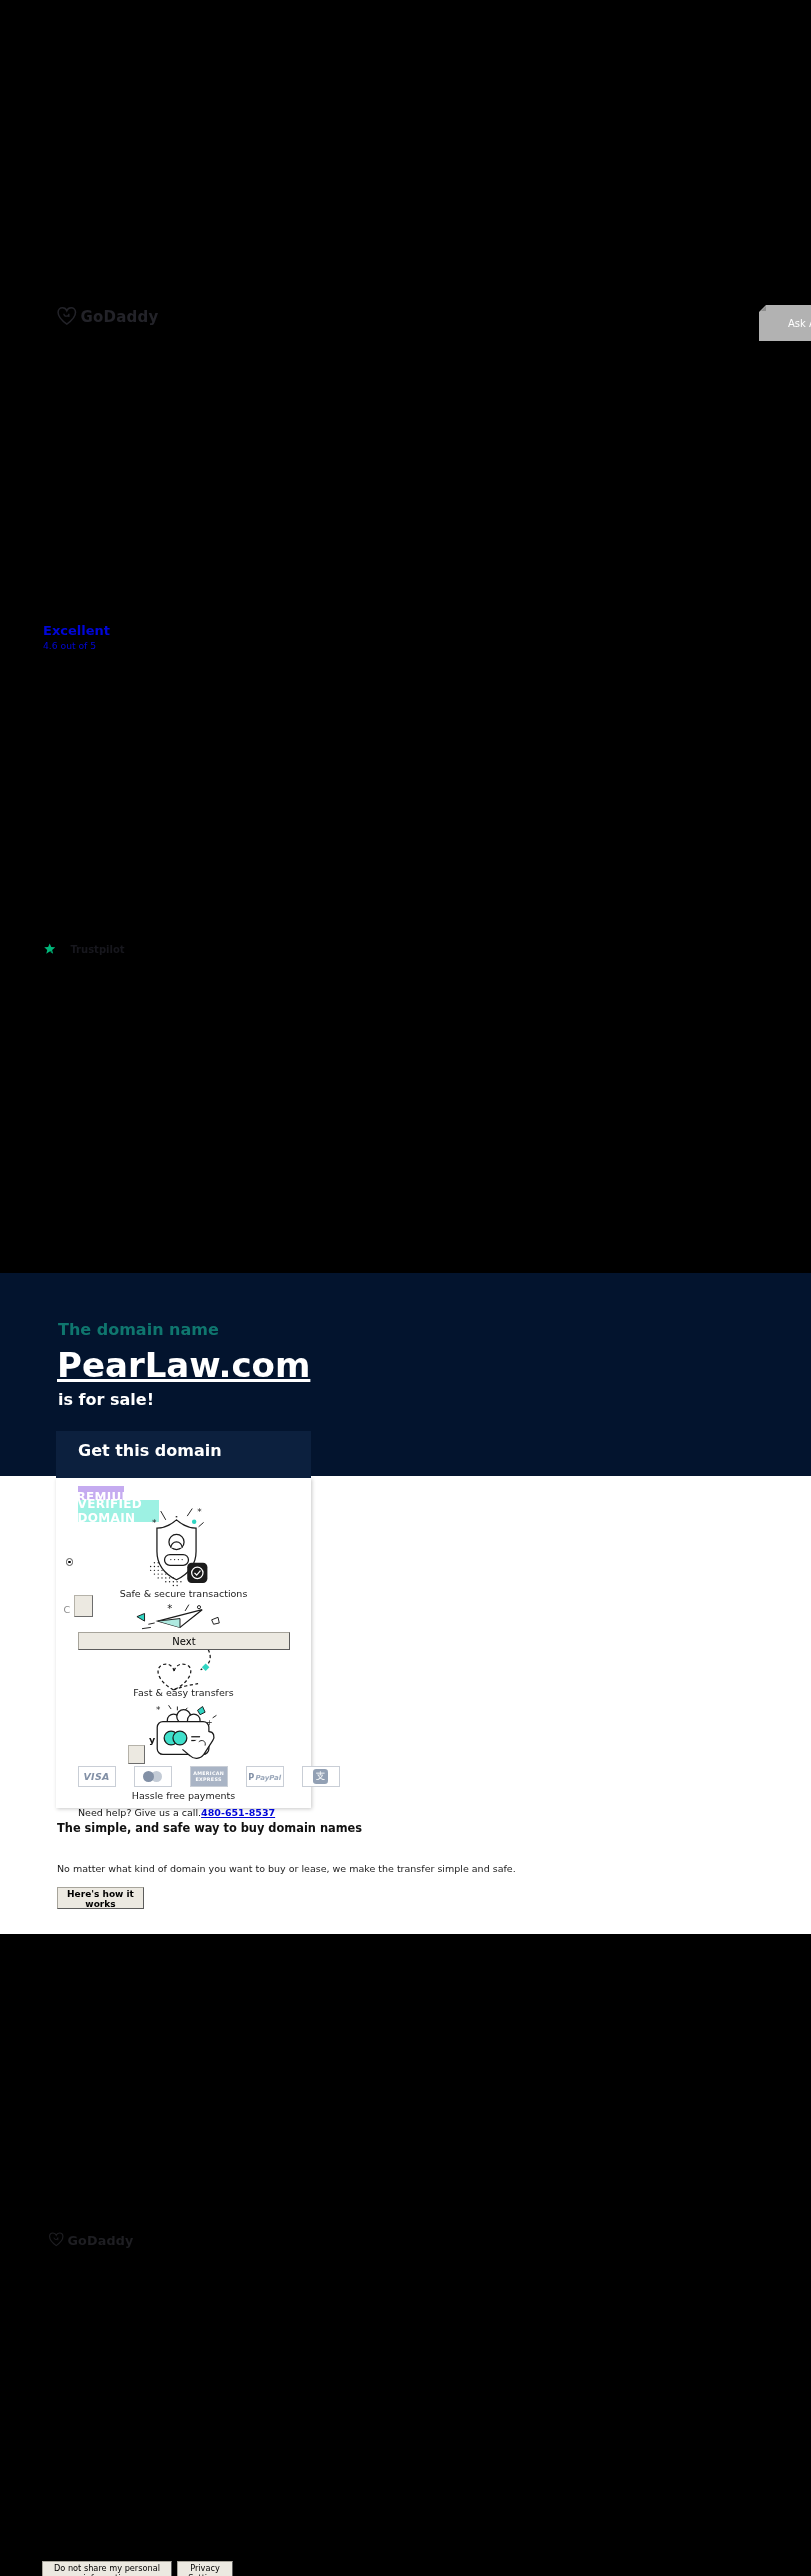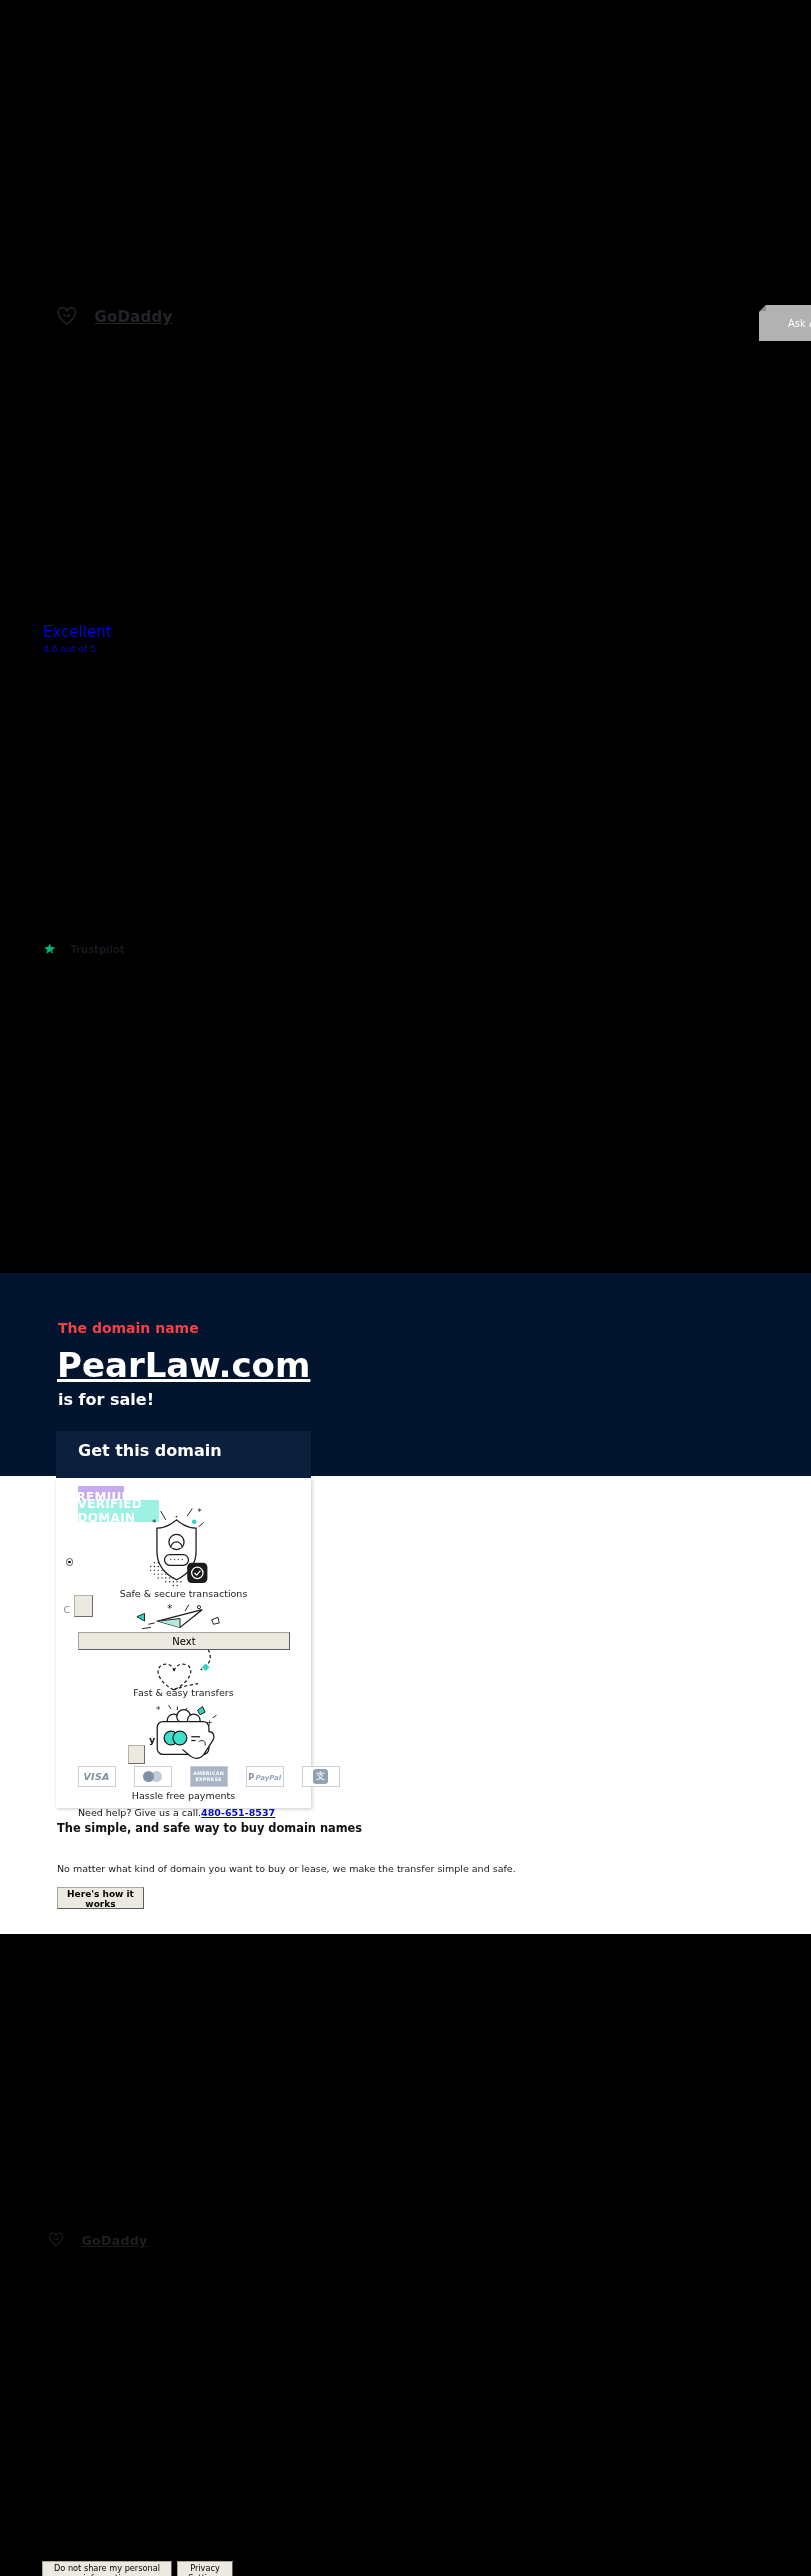--- a/index.html
+++ b/index.html
@@ -1,42 +1,42 @@
 <!DOCTYPE html>
 <html style="--hero_bg: #03142e; --card_header_bg: #0c203e; --link_blue: #0006d9; --trustpilot_green: #00b67a; --accent_teal: #2fd5c2; --badge_premium_bg: #c5abf0; --badge_verified_bg: #9df1e3;font-size:10px"><head>
 <meta charset="utf-8">
 <style>
   html,body{margin:0;padding:0;background:#000;}
   #page{position:relative;width:811px;height:2576px;background:#000;overflow:hidden;
         font-family:"DejaVu Sans","Liberation Sans",sans-serif;}
   .abs{position:absolute;}
 
   
-  .gd-logo{display:flex;align-items:center;gap:17px;color:#232329;text-decoration:underline;}
+  .gd-logo{display:flex;align-items:center;gap:3px;color:#232329;}
   .gd-logo .word{font-weight:bold;letter-spacing:0.2px;}
   #header-logo{left:56px;top:305px;}
   #header-logo .word{font-size:15px;}
   #ask-button{left:759px;top:305px;width:76px;height:36px;background:#b2b2b2;color:#fff;
       border:none;font-size:10px;text-align:left;padding-left:29px;cursor:pointer;
       font-family:inherit;}
   #ask-fold{left:759px;top:305px;width:0;height:0;
       border-top:7px solid #000;border-right:7px solid transparent;}
   #ask-fold2{left:761px;top:306px;width:0;height:0;
       border-bottom:5.7px solid #8d8d8d;border-left:5.7px solid transparent;}
 
   
   #tp-rating{left:43px;top:623px;color:var(--link_blue,#0006d9);text-decoration:none;display:block;}
-  #tp-rating .l1{font-size:15px;font-weight:normal;}
+  #tp-rating .l1{font-size:13px;font-weight:bold;}
   #tp-rating .l2{font-size:9.2px;margin-top:1.9px;}
   #tp-logo{left:44px;top:943px;display:flex;align-items:center;gap:15px;}
   #tp-logo .word{color:#17171d;font-size:10px;font-weight:600;}
 
   
   #hero{left:0;top:1273px;width:811px;height:203px;background:var(--hero_bg,#03142e);}
-  #hero-line1{left:58px;top:1320px;color:#ef4444;font-size:14px;font-weight:bold;}
+  #hero-line1{left:58px;top:1320px;color:#0f766e;font-size:16px;font-weight:bold;}
   #hero-domain{left:57px;top:1345px;color:#fff;font-size:34px;font-weight:bold;text-decoration:underline;}
   #hero-line3{left:58px;top:1390px;color:#fff;font-size:16px;font-weight:bold;}
   #card-header{left:56px;top:1431px;width:255px;height:47px;background:var(--card_header_bg,#0c203e);z-index:2;}
   #card-header .t{position:absolute;left:22px;top:10px;color:#fff;font-size:16px;font-weight:bold;}
 
   
   #white-band{left:0;top:1476px;width:811px;height:458px;background:#fff;}
   #card-body{left:56px;top:1478px;width:255px;height:330px;background:#fff;
       box-shadow:1.3px 1.3px 3.8px rgba(0,0,0,.22);z-index:1;}
   .badge{position:absolute;left:21.6px;height:22px;color:#fff;font-size:12px;font-weight:bold;

